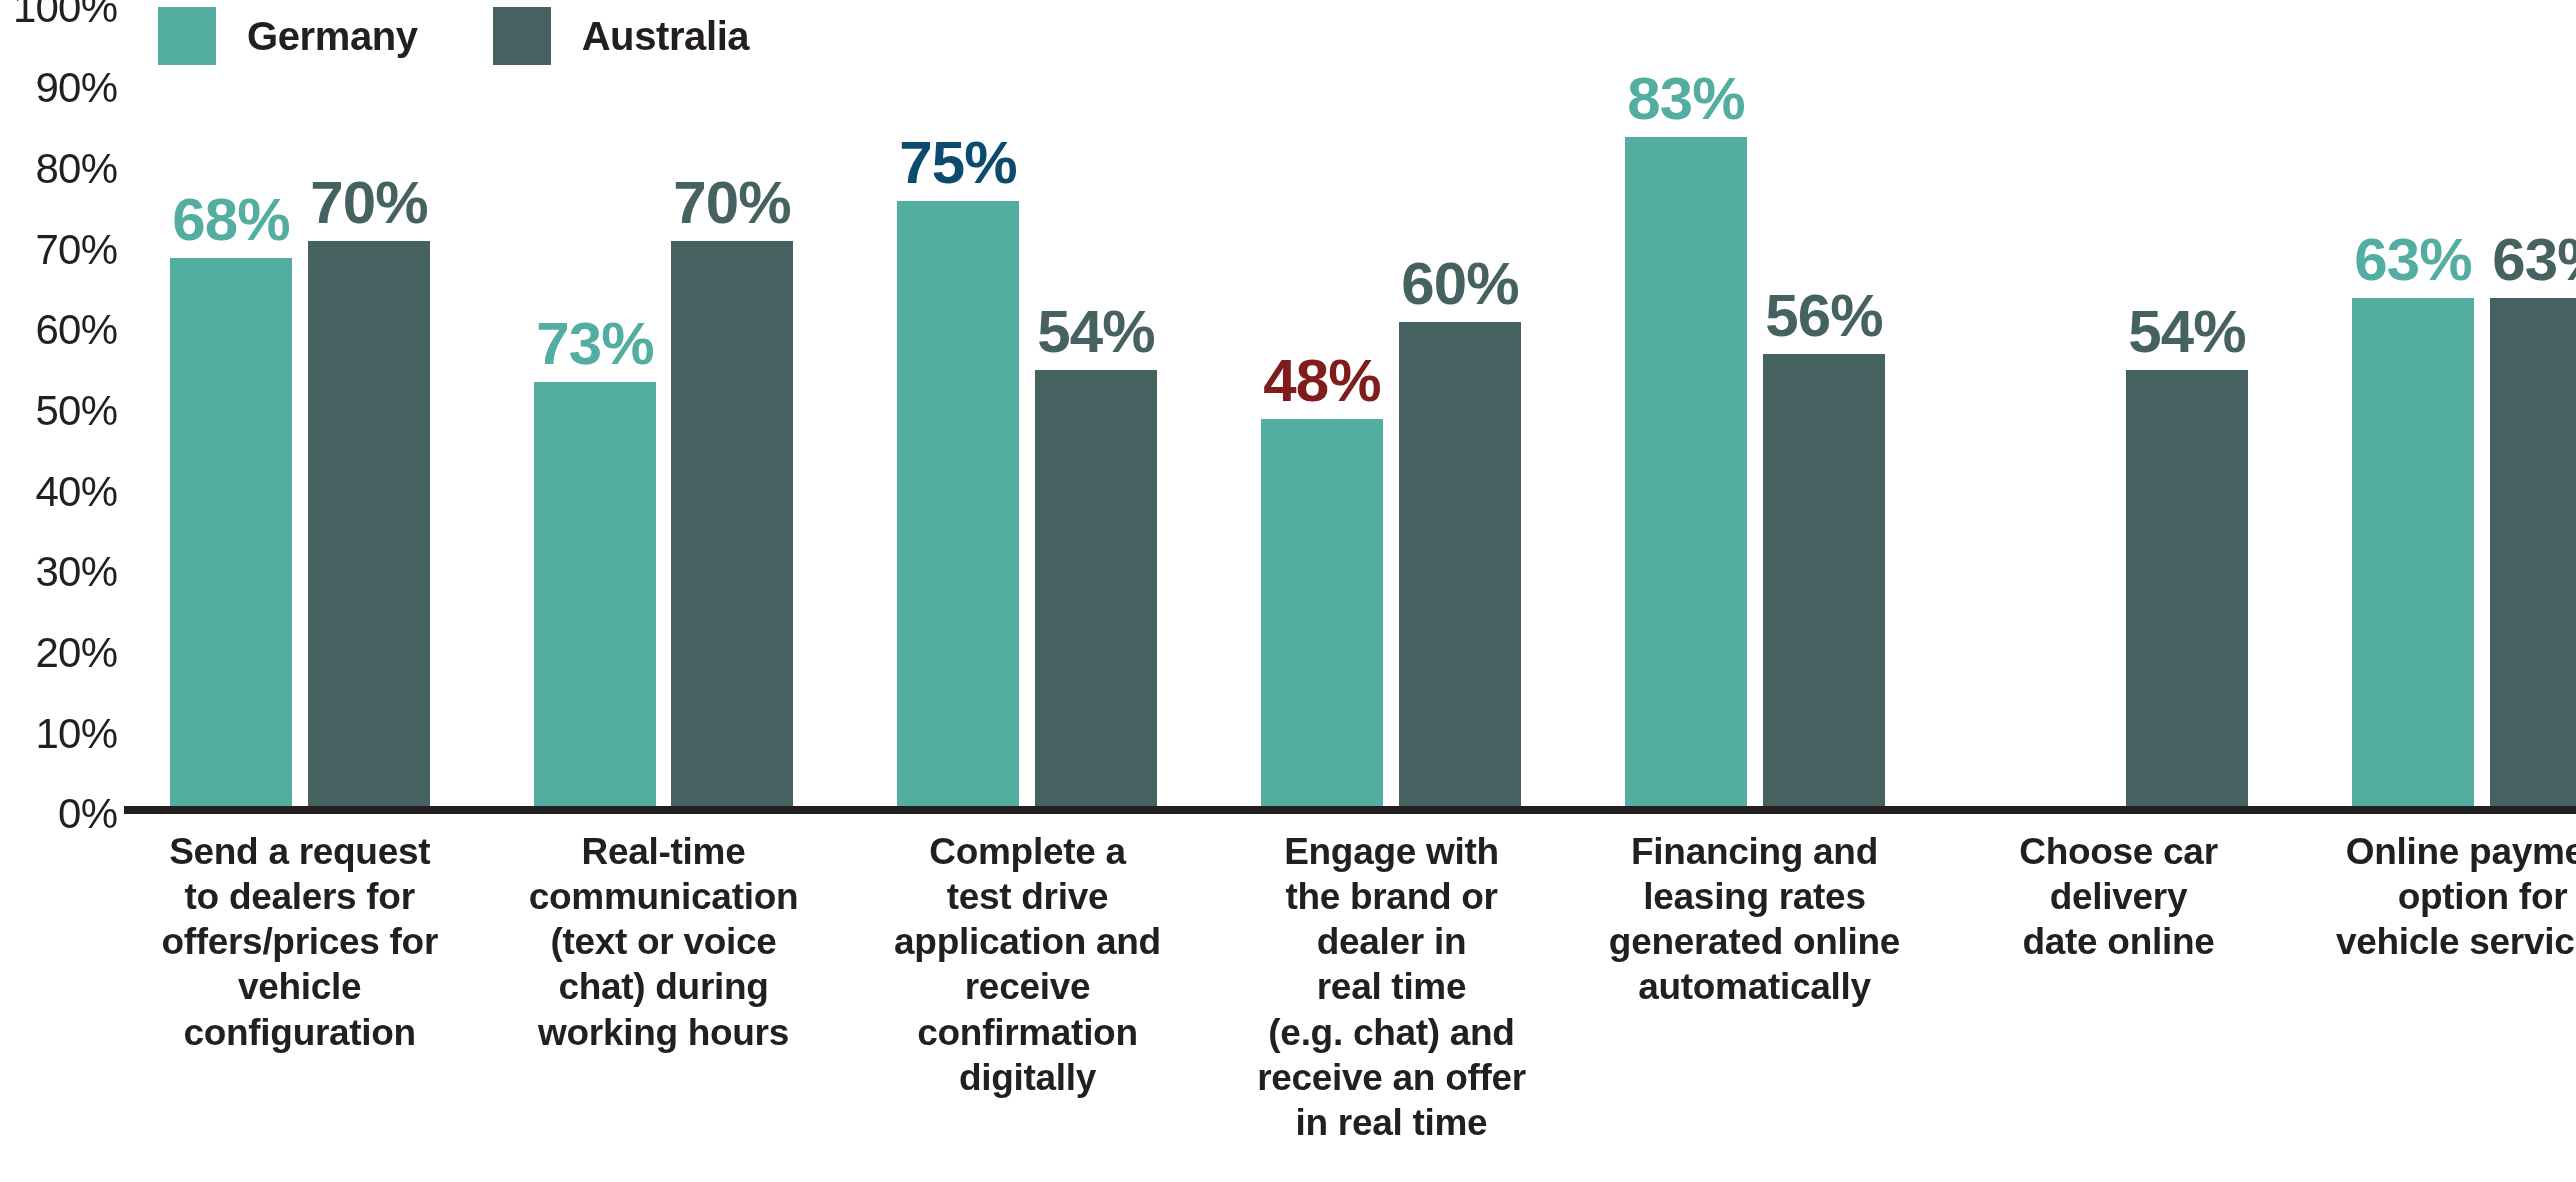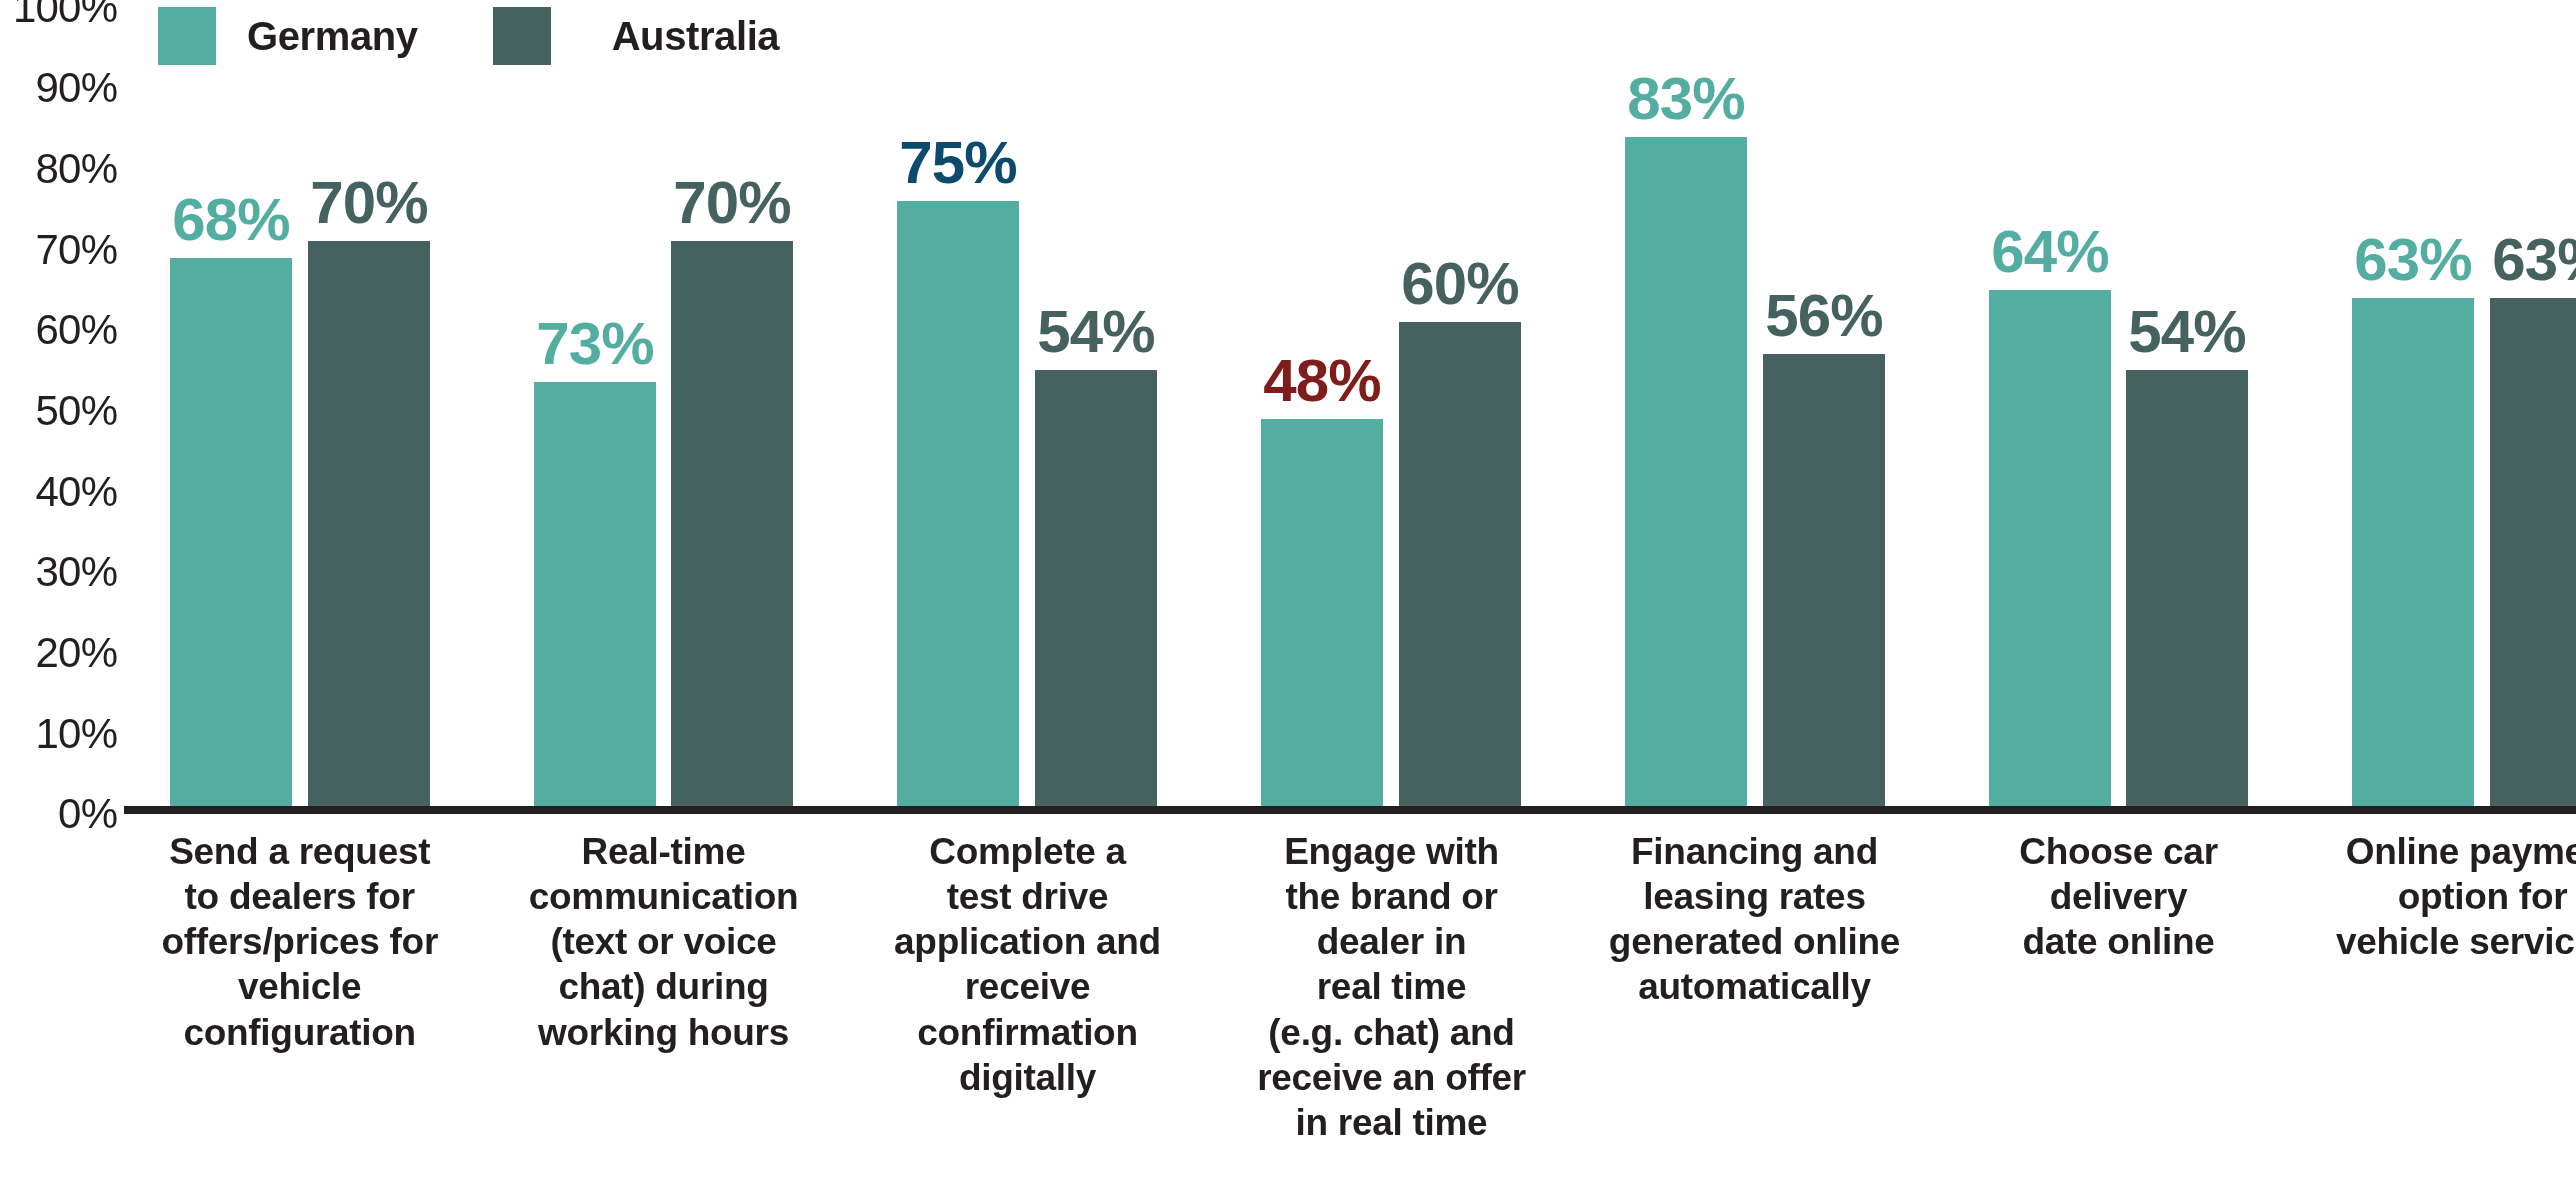--- a/index.html
+++ b/index.html
@@ -30,21 +30,20 @@
     align-items: center;
     gap: 0px;
     z-index: 5;
   }
   .legend-item {
     display: flex;
     align-items: center;
   }
   .legend-item + .legend-item {
     margin-left: 75px;
-    gap: 30px;
   }
   .legend-swatch {
     width: 58px;
     height: 58px;
     flex: 0 0 auto;
   }
   .legend-label {
     margin-left: 31px;
     font-size: 40px;
     font-weight: bold;
@@ -182,23 +181,20 @@
         <span class="bar-value" style="color: #7f1d1d;">48%</span>
       </div>
       <div class="bar" style="left: 1275px; height: 484px; background: rgb(70, 98, 96);">
         <span class="bar-value" style="color: rgb(70, 98, 96);">60%</span>
       </div>
       <div class="bar" style="left: 1501px; height: 669px; background: rgb(83, 173, 161);">
         <span class="bar-value" style="color: rgb(83, 173, 161);">83%</span>
       </div>
       <div class="bar" style="left: 1639px; height: 452px; background: rgb(70, 98, 96);">
         <span class="bar-value" style="color: rgb(70, 98, 96);">56%</span>
-      </div>
-      <div class="bar" style="left: 1865px; height: 516px; background: rgb(83, 173, 161);">
-        <span class="bar-value" style="color: rgb(83, 173, 161);">64%</span>
       </div>
       <div class="bar" style="left: 2002px; height: 436px; background: rgb(70, 98, 96);">
         <span class="bar-value" style="color: rgb(70, 98, 96);">54%</span>
       </div>
       <div class="bar" style="left: 2228px; height: 508px; background: rgb(83, 173, 161);">
         <span class="bar-value" style="color: rgb(83, 173, 161);">63%</span>
       </div>
       <div class="bar" style="left: 2366px; height: 508px; background: rgb(70, 98, 96);">
         <span class="bar-value" style="color: rgb(70, 98, 96);">63%</span>
       </div>

